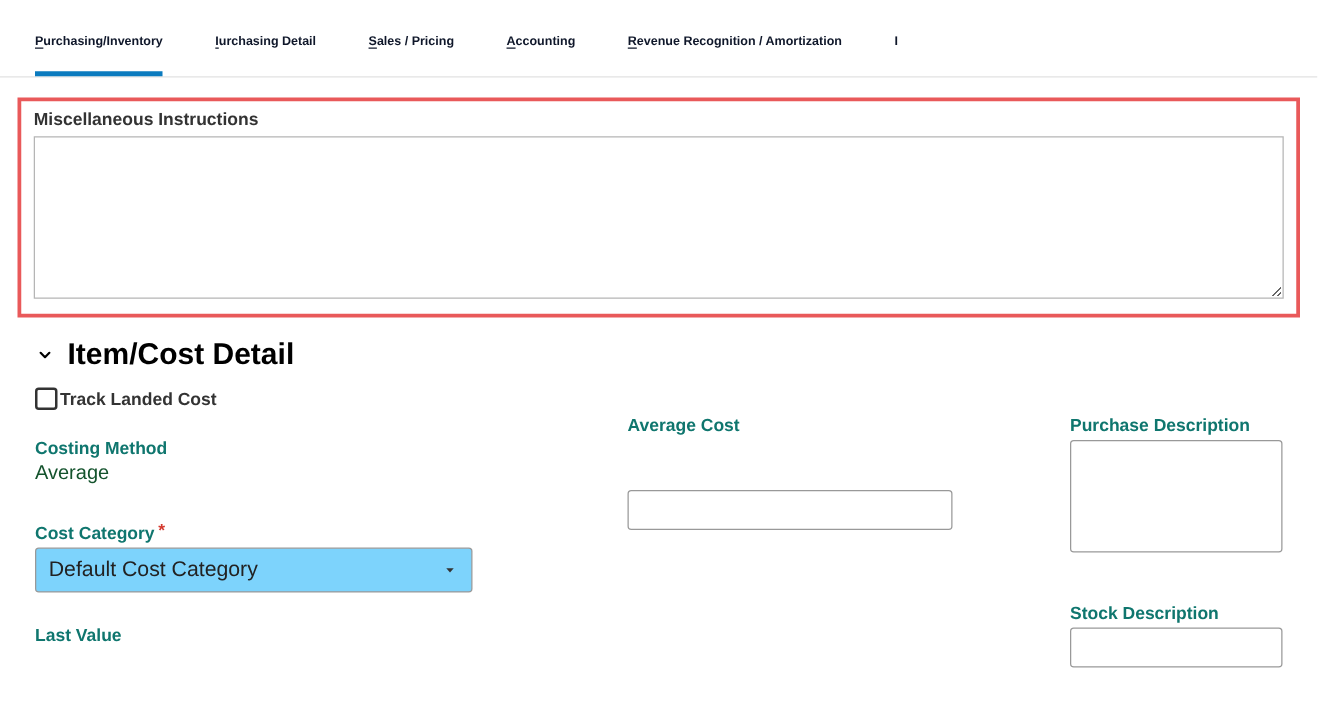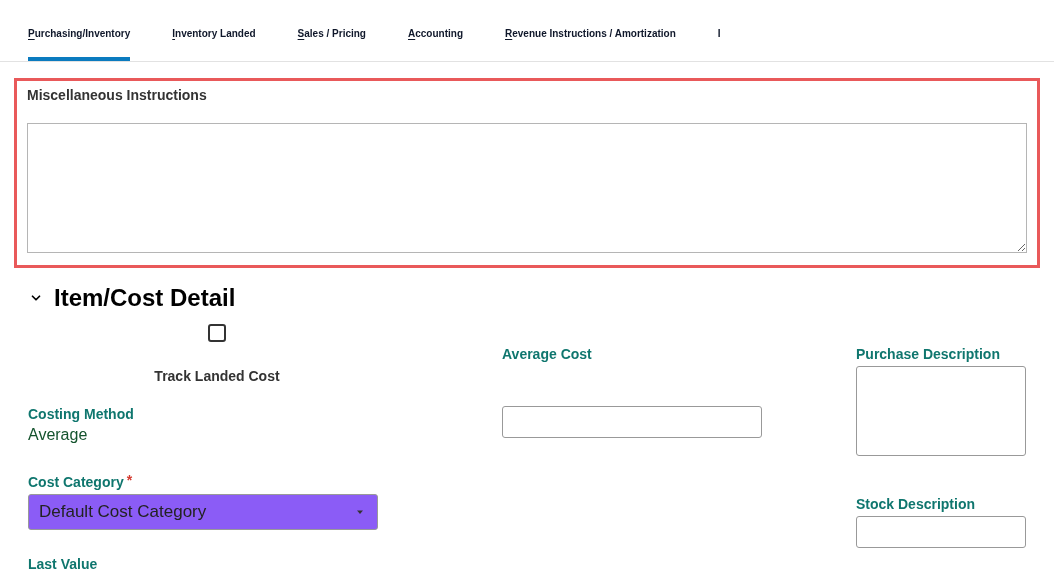--- a/index.html
+++ b/index.html
@@ -36,21 +36,21 @@
 
   .highlight-box {
     border: 3px solid #e9595a;
     margin: 16px 14px 10px 14px;
     padding: 6px 10px 12px 10px;
   }
   .field-label {
     font-size: 14px;
     font-weight: 600;
     color: #333;
-    margin-bottom: 20px;
+    margin-bottom: 6px;
     display: block;
   }
   .textarea {
     width: 100%;
     height: 130px;
     border: 1px solid #b5b5b5;
     resize: both;
     font-family: inherit;
     font-size: 14px;
     padding: 6px 8px;
@@ -72,23 +72,22 @@
   .chevron svg { width: 14px; height: 14px; }
 
   .cols { display: flex; gap: 40px; align-items: flex-start; }
   .col1 { width: 380px; }
   .col2 { width: 300px; padding-left: 56px; }
   .col3 { flex: 0 0 auto; padding-left: 70px; }
 
   .check-row {
     display: flex;
     align-items: center;
-    gap: 26px;
+    gap: 2px;
     margin-bottom: 16px;
-    flex-direction: column;
   }
   .check-row .lbl { font-size: 14px; font-weight: 600; color: #333; }
   .checkbox {
     width: 18px; height: 18px;
     border: 2px solid #333;
     border-radius: 3px;
     background: #fff;
     cursor: pointer;
     flex-shrink: 0;
   }
@@ -114,21 +113,21 @@
     color: #14532d;
     margin-bottom: 30px;
   }
 
   .select {
     position: relative;
     width: 350px;
     height: 36px;
     border: 1px solid #999;
     border-radius: 3px;
-    background: #8b5cf6;
+    background: #7dd3fc;
     display: flex;
     align-items: center;
     padding: 0 36px 0 10px;
     font-size: 17px;
     color: #222;
     cursor: pointer;
     margin-bottom: 26px;
   }
   .select .caret {
     position: absolute;
@@ -155,30 +154,30 @@
   .spacer-sm { height: 8px; }
 </style>
 </head>
 <body>
 
 <div class="tab-bar">
   <div class="tab current">
     <span class="u">P</span><span>urchasing/Inventory</span>
   </div>
   <div class="tab">
-    <span class="u">I</span><span>nventory Landed</span>
+    <span class="u">I</span><span>urchasing Detail</span>
   </div>
   <div class="tab">
     <span class="u">S</span><span>ales / Pricing</span>
   </div>
   <div class="tab">
     <span class="u">A</span><span>ccounting</span>
   </div>
   <div class="tab">
-    <span class="u">R</span><span>evenue Instructions / Amortization</span>
+    <span class="u">R</span><span>evenue Recognition / Amortization</span>
   </div>
   <div class="tab cut">I</div>
 </div>
 
 <div class="highlight-box">
   <label class="field-label">Miscellaneous Instructions</label>
   <textarea class="textarea" value="" style=""></textarea>
 </div>
 
 <div class="content">

